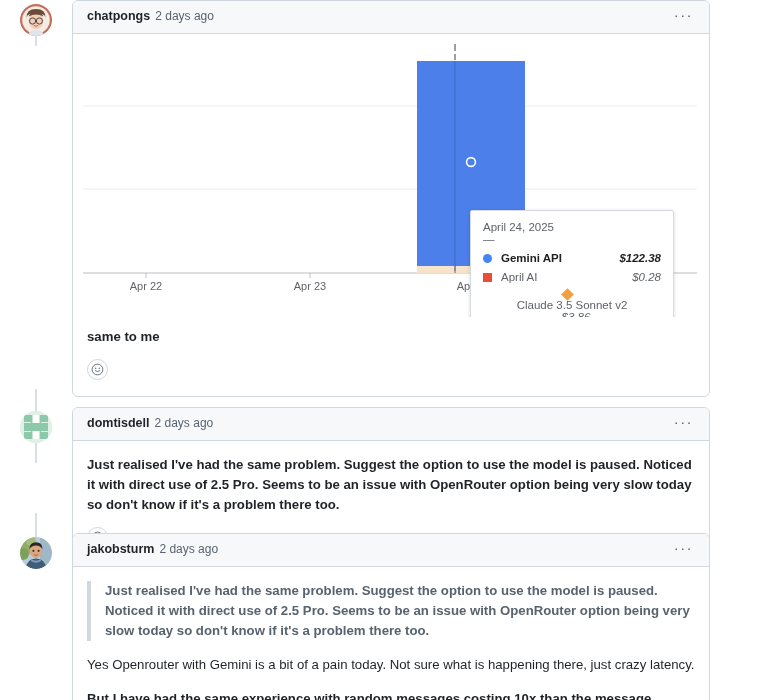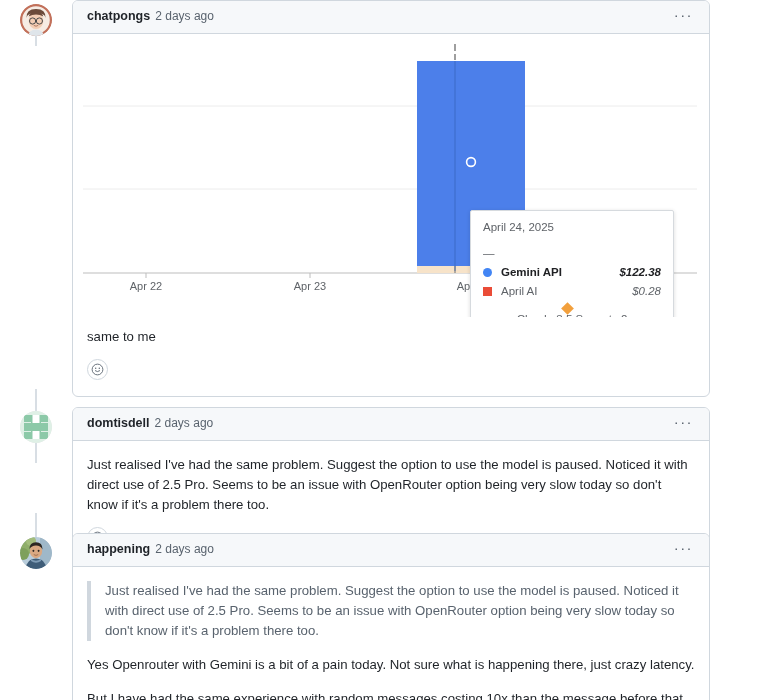--- a/index.html
+++ b/index.html
@@ -75,21 +75,21 @@
     cursor: pointer;
     user-select: none;
   }
   .comment-body {
     padding: 14px;
     font-size: 13.2px;
     line-height: 1.52;
     color: #1f2328;
   }
   .comment-body p { margin: 0 0 14px 0; }
-  .comment-body p:last-of-type { margin-bottom: 12px; }
+  .comment-body p:last-of-type { margin-bottom: 12px; font-weight: bold; }
   blockquote {
     margin: 0 0 14px 0;
     padding: 0 0 0 14px;
     border-left: 4px solid #d0d7de;
     color: #59636e;
   }
   blockquote p { margin: 0; color: #59636e; }
 
   .reaction-btn {
     width: 21px; height: 21px;
@@ -121,21 +121,21 @@
     top: 176px;
     width: 204px;
     background: #ffffff;
     border: 1px solid #d6dade;
     box-shadow: 0 1px 4px rgba(0,0,0,0.14);
     font-size: 11.5px;
     color: #3c4043;
     padding: 10px 12px 8px 12px;
     border-radius: 2px;
   }
-  .tt-title { color: #5f6368; font-size: 11.5px; margin-bottom: 16px; }
+  .tt-title { color: #5f6368; font-size: 11.5px; margin-bottom: 2px; }
   .tt-dash { color: #5f6368; font-size: 11.5px; margin-bottom: 9px; line-height: 8px; }
   .tt-row {
     display: flex;
     align-items: center;
     margin-bottom: 7px;
     font-size: 11.5px;
   }
   .tt-row:last-child { margin-bottom: 0; flex-direction: column; }
   .tt-marker { width: 9px; height: 9px; flex: 0 0 9px; margin-right: 9px; }
   .tt-marker.circle { border-radius: 50%; }
@@ -310,21 +310,21 @@
               <ellipse cx="18.6" cy="13.8" rx="0.95" ry="1.1" fill="#2c2723"></ellipse>
               <path d="M13.8 17.6 Q16 19.2 18.2 17.6" stroke="#9c6b4c" stroke-width="0.9" fill="none"></path>
               <path d="M11 21.8 Q16 25.6 21 21.8 L21 24 Q16 27.5 11 24Z" fill="#7f9cb5"></path>
             </g>
           </svg>
         </div>
       </div>
 
       <div class="comment-card">
         <div class="comment-header">
-          <span class="author">happening</span>
+          <span class="author">jakobsturm</span>
           <span class="timestamp">2 days ago</span>
           <span class="header-spacer"></span>
           <span class="kebab">···</span>
         </div>
         <div class="comment-body">
           <blockquote>
             <p>Just realised I've had the same problem. Suggest the option to use the model is paused. Noticed it with direct use of 2.5 Pro. Seems to be an issue with OpenRouter option being very slow today so don't know if it's a problem there too.</p>
           </blockquote>
           <p>Yes Openrouter with Gemini is a bit of a pain today. Not sure what is happening there, just crazy latency.</p>
           <p>But I have had the same experience with random messages costing 10x than the message before that, very weird.</p>

